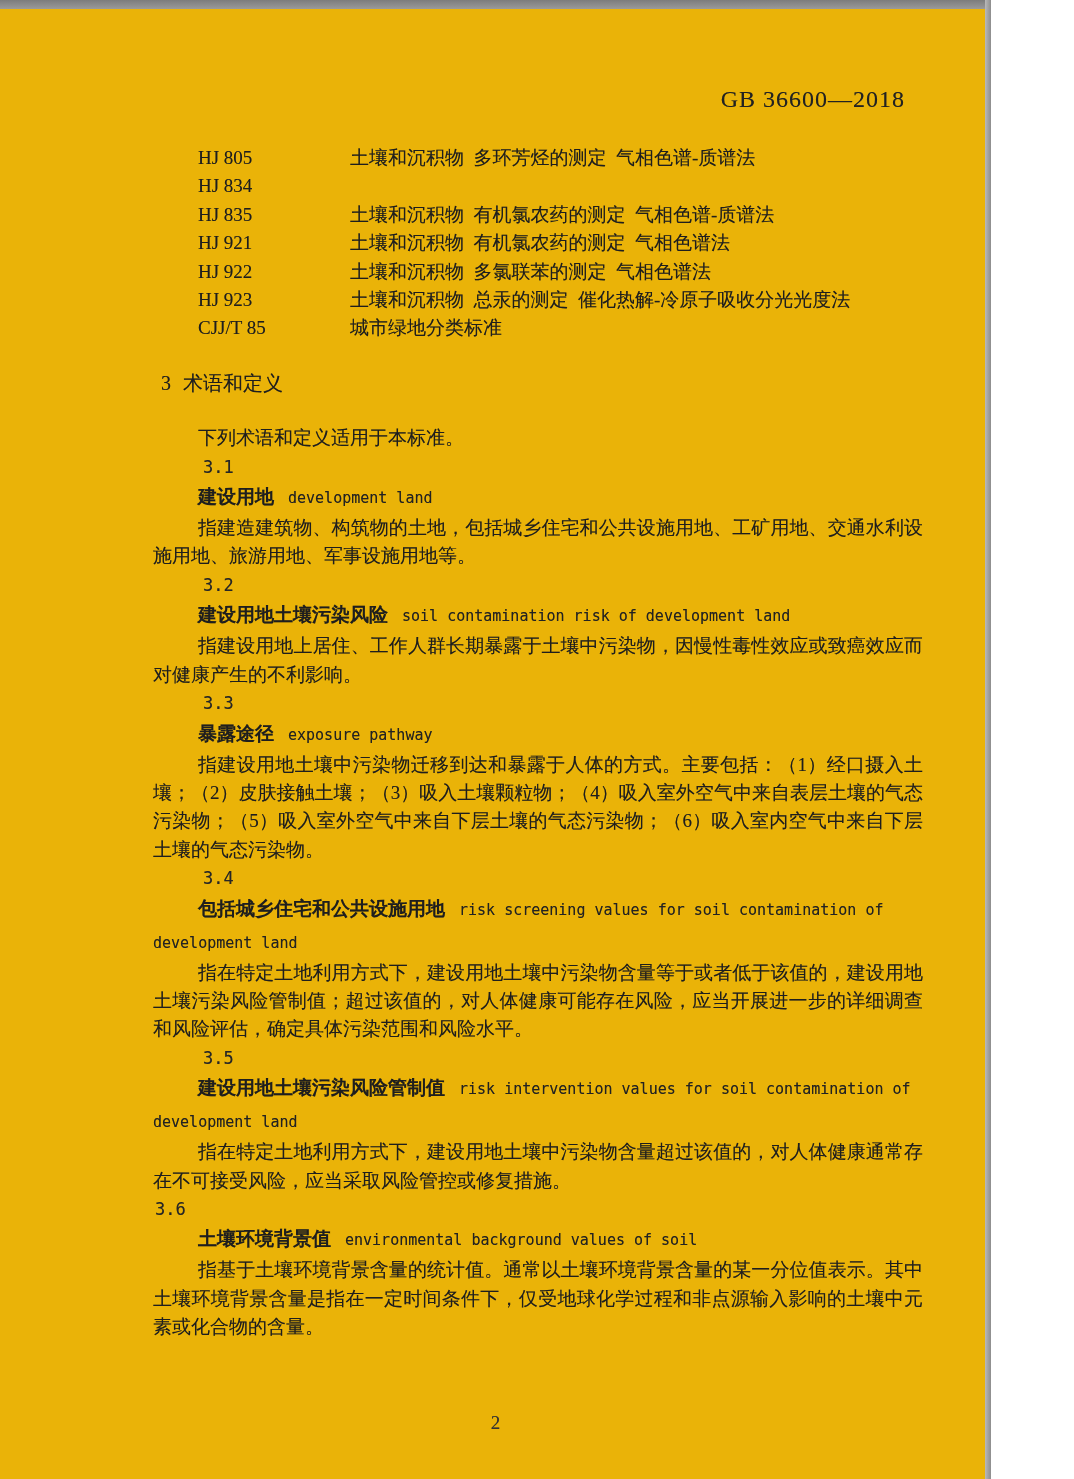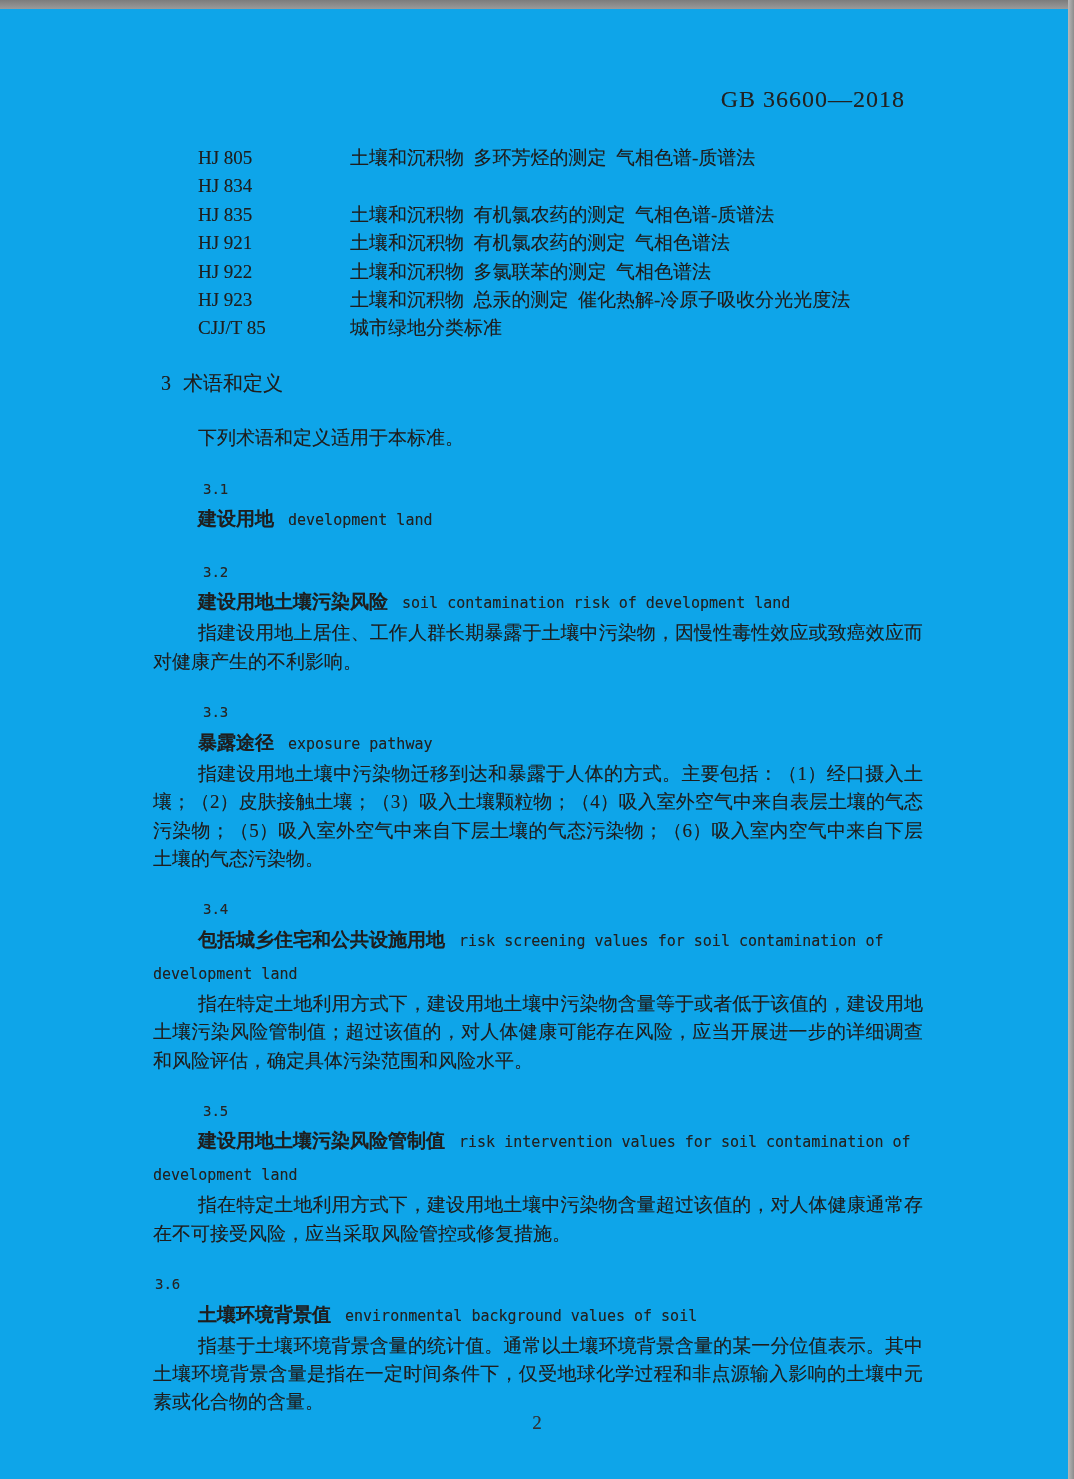--- a/index.html
+++ b/index.html
@@ -1,20 +1,20 @@
 <!DOCTYPE html>
 <html><head>
 <meta charset="utf-8">
 <style>
   html, body { margin: 0; padding: 0; background: #ffffff; }
   .page {
     position: relative;
-    width: 1074px;
+    width: 991px;
     height: 1479px;
-    background: #0ea5e9;
+    background: #eab308;
     overflow: hidden;
     font-family: "Liberation Serif", "DejaVu Serif", serif;
     color: #1e1e1e;
     text-shadow: 0 0 0.4px rgba(40,40,40,0.45);
   }
   .edge-top {
     position: absolute; top: 0; left: 0; width: 100%; height: 9px;
     background: linear-gradient(#7c7c7c, #9a9a9a);
   }
   .edge-right {
@@ -33,21 +33,21 @@
   .ref-code { width: 152px; padding-left: 45px; flex: none; }
   .ref-title { white-space: pre; }
   .section-heading {
     margin: 26px 0 0 8px; font-weight: 400; font-size: 20px; line-height: 28.4px;
   }
   .section-heading .sec-num { margin-right: 12px; }
   .section-intro { margin: 27px 0 0 0; text-indent: 45px; }
   .term-num {
     padding-left: 50px;
     font-family: "DejaVu Sans Mono", "Liberation Mono", monospace;
-    font-size: 14px; line-height: 28.4px; color: #262626; margin-top: 22px;
+    font-size: 17px; line-height: 28.4px; color: #262626;
   }
   .term-num.outdent { padding-left: 2px; }
   .term-head { text-indent: 45px; line-height: 32px; }
   .term-zh { font-weight: 700; }
   .term-en {
     font-family: "DejaVu Sans Mono", "Liberation Mono", monospace;
     font-size: 15px; margin-left: 14px; color: #222;
   }
   .term-def {
     margin: 0; text-indent: 45px; text-align: justify; line-height: 28.4px;
@@ -104,20 +104,21 @@
       <span class="sec-num">3</span><span>术语和定义</span>
     </div>
 
     <p class="section-intro">下列术语和定义适用于本标准。</p>
 
     <div class="term-block">
       <div class="term-num">3.1</div>
       <div class="term-head">
         <span class="term-zh">建设用地</span><span class="term-en">development land</span>
       </div>
+      <p class="term-def">指建造建筑物、构筑物的土地，包括城乡住宅和公共设施用地、工矿用地、交通水利设施用地、旅游用地、军事设施用地等。</p>
     </div>
 
     <div class="term-block">
       <div class="term-num">3.2</div>
       <div class="term-head">
         <span class="term-zh">建设用地土壤污染风险</span><span class="term-en">soil contamination risk of development land</span>
       </div>
       <p class="term-def">指建设用地上居住、工作人群长期暴露于土壤中污染物，因慢性毒性效应或致癌效应而对健康产生的不利影响。</p>
     </div>
 

